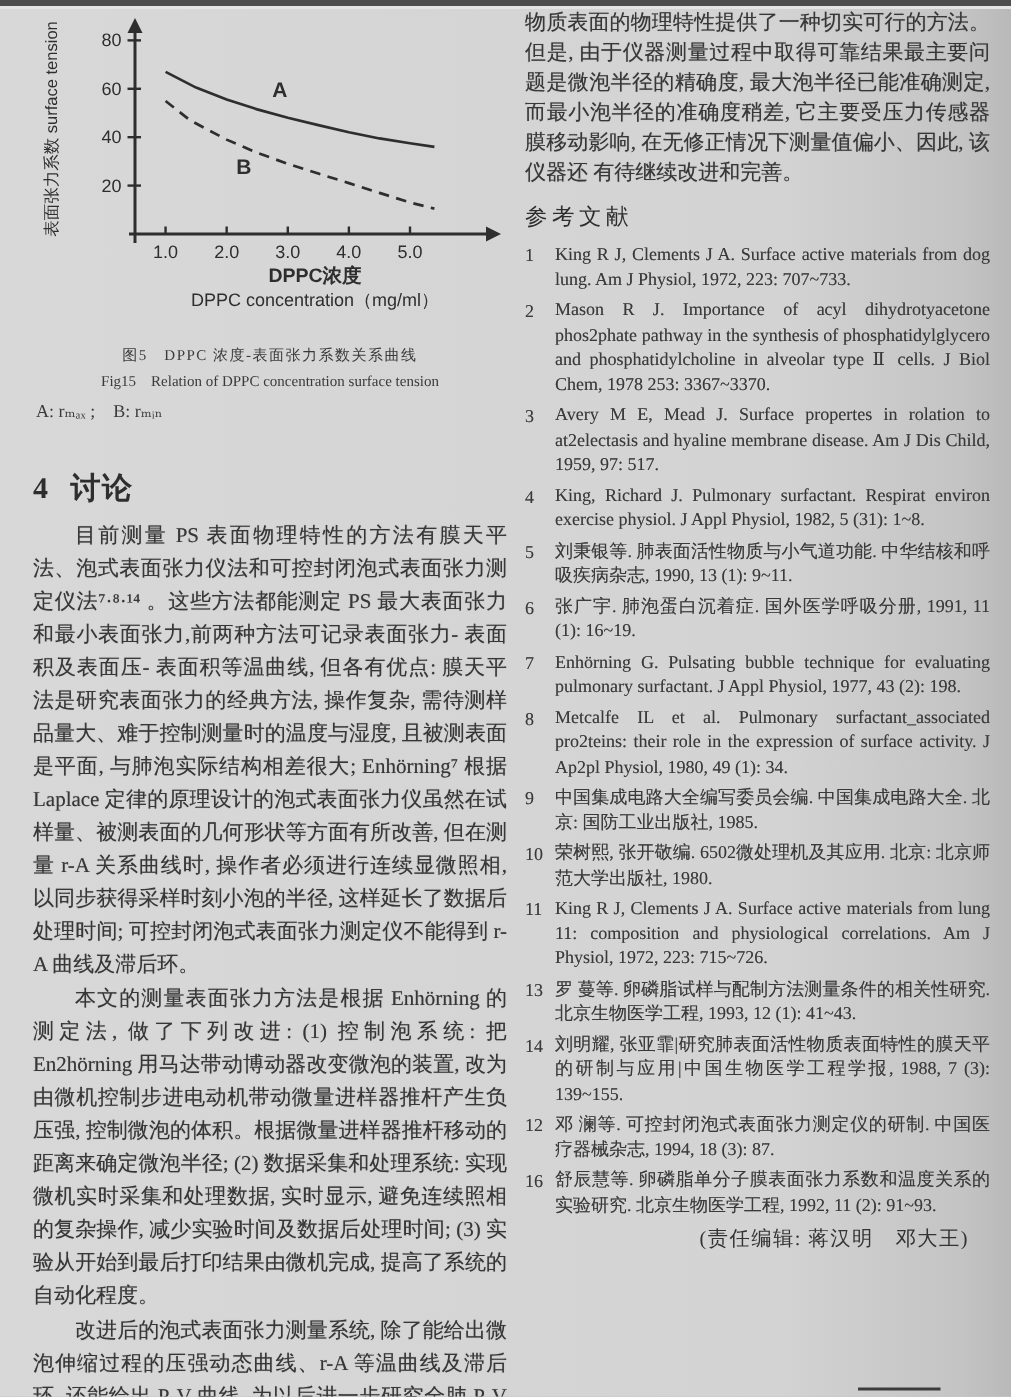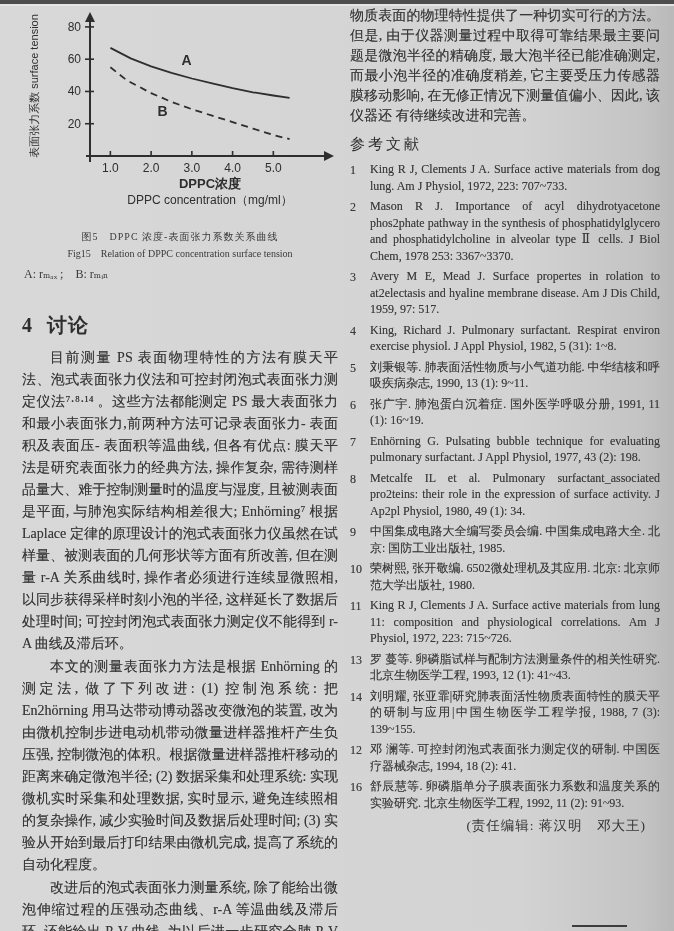--- a/index.html
+++ b/index.html
@@ -179,21 +179,21 @@
         <div class="ref-item">
           <span class="ref-num">13</span>
           <span class="ref-text">罗 蔓等. 卵磷脂试样与配制方法测量条件的相关性研究. 北京生物医学工程, 1993, 12 (1): 41~43.</span>
         </div>
         <div class="ref-item">
           <span class="ref-num">14</span>
           <span class="ref-text">刘明耀, 张亚霏|研究肺表面活性物质表面特性的膜天平的研制与应用|中国生物医学工程学报, 1988, 7 (3): 139~155.</span>
         </div>
         <div class="ref-item">
           <span class="ref-num">12</span>
-          <span class="ref-text">邓 澜等. 可控封闭泡式表面张力测定仪的研制. 中国医疗器械杂志, 1994, 18 (2): 41.</span>
+          <span class="ref-text">邓 澜等. 可控封闭泡式表面张力测定仪的研制. 中国医疗器械杂志, 1994, 18 (3): 87.</span>
         </div>
         <div class="ref-item">
           <span class="ref-num">16</span>
           <span class="ref-text">舒辰慧等. 卵磷脂单分子膜表面张力系数和温度关系的实验研究. 北京生物医学工程, 1992, 11 (2): 91~93.</span>
         </div>
       </div>
 
     <div class="editor-line">(责任编辑: 蒋汉明　邓大王)</div>
   </div>
 

